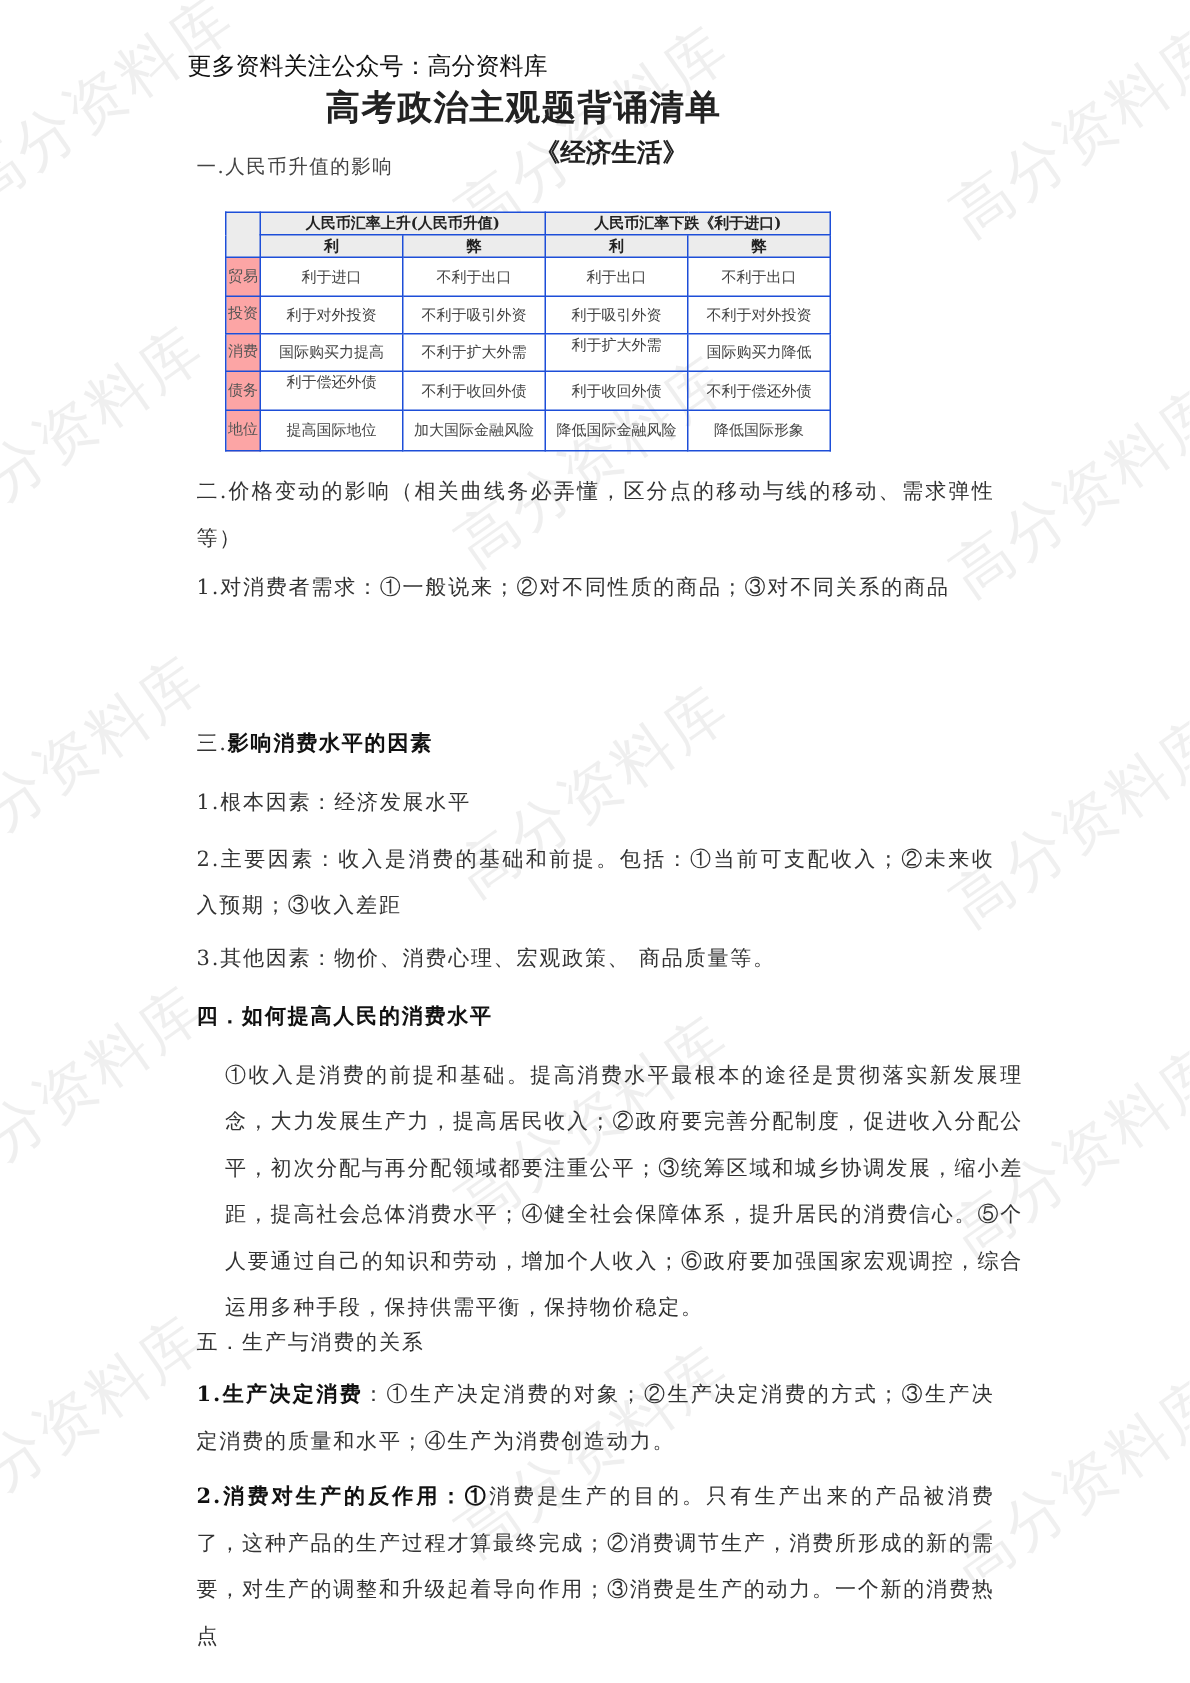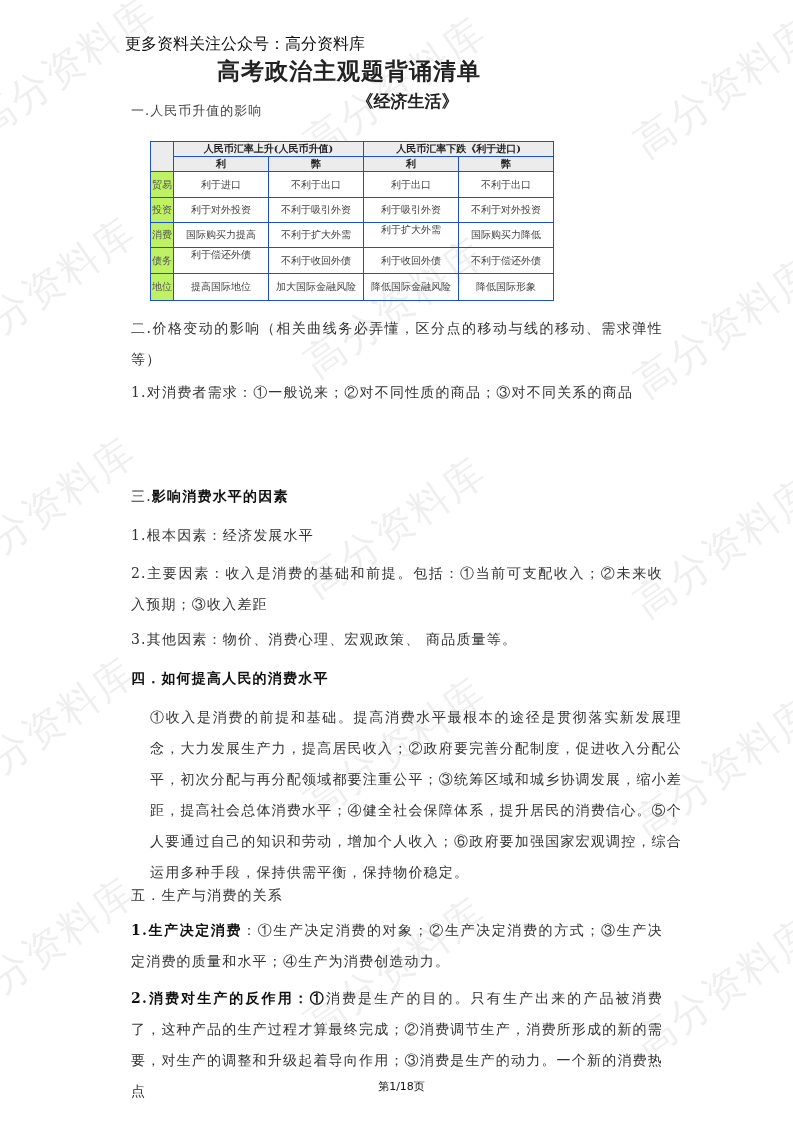--- a/index.html
+++ b/index.html
@@ -9,21 +9,21 @@
   .wm { position:absolute; font-family:"DejaVu Sans","Liberation Sans",sans-serif; font-size:40px; color:#000; opacity:0.06;
         transform:rotate(-35deg); white-space:nowrap; letter-spacing:2px; }
   .content { position:absolute; left:0; top:0; width:793px; height:1122px; z-index:1; }
   .promo { position:absolute; left:113px; top:34px; font-family:"DejaVu Sans","Liberation Sans",sans-serif; font-size:16px; color:#111;margin-left:12px; }
   .title { position:absolute; left:0; width:688px; top:56px; text-align:center; font-size:23px; font-weight:bold; color:#222; letter-spacing:1px; padding-left:10px; box-sizing:border-box; }
   .subtitle { position:absolute; left:0; width:793px; top:90px; text-align:center; font-size:17px; font-weight:bold; color:#222; padding-left:22px; box-sizing:border-box; }
   .h1 { position:absolute; left:131px; top:102px; font-size:13px; color:#444; letter-spacing:1px; }
   table.fx { position:absolute; left:150px; top:141px; border-collapse:collapse; font-size:10px; color:#444; }
   table.fx td, table.fx th { border:1px solid #1d4ed8; text-align:center; padding:0;margin-top:16px; }
   table.fx th { background:#ececec; font-weight:bold; color:#222; height:12px; font-size:10px; }
-  table.fx td.lbl { background:#bef264; width:22px; font-size:10px; line-height:12px; color:#555; }
+  table.fx td.lbl { background:#fca5a5; width:22px; font-size:10px; line-height:12px; color:#555; }
   table.fx td.c { width:94px; }
   .p { position:absolute; left:131px; width:532px; font-size:14px; line-height:31px; color:#333; letter-spacing:1.2px; text-align:justify; }
   .p b { color:#111; }
   .h-bold { font-weight:bold; color:#111; }
   .footer { position:absolute; left:0; width:793px; top:1079px; text-align:center; font-family:"DejaVu Sans","Liberation Sans",sans-serif; font-size:11px; color:#111; padding-left:10px; box-sizing:border-box; }
 </style>
 </head>
 <body>
 
 <div class="wm-layer">
@@ -116,14 +116,13 @@
   <div class="p" style="top:702px;margin-left:19px;">①收入是消费的前提和基础。提高消费水平最根本的途径是贯彻落实新发展理念，大力发展生产力，提高居民收入；②政府要完善分配制度，促进收入分配公平，初次分配与再分配领域都要注重公平；③统筹区域和城乡协调发展，缩小差距，提高社会总体消费水平；④健全社会保障体系，提升居民的消费信心。⑤个人要通过自己的知识和劳动，增加个人收入；⑥政府要加强国家宏观调控，综合运用多种手段，保持供需平衡，保持物价稳定。</div>
 
   <div class="p" style="top:880px;">五．生产与消费的关系</div>
   <div class="p" style="top:915px;">
     <b>1.生产决定消费</b><span>：①生产决定消费的对象；②生产决定消费的方式；③生产决定消费的质量和水平；④生产为消费创造动力。</span>
   </div>
   <div class="p" style="top:983px;">
     <b>2.消费对生产的反作用：①</b><span>消费是生产的目的。只有生产出来的产品被消费了，这种产品的生产过程才算最终完成；②消费调节生产，消费所形成的新的需要，对生产的调整和升级起着导向作用；③消费是生产的动力。一个新的消费热点</span>
   </div>
 
-  <div class="footer">第1/18页</div>
 </div>
 
 </body></html>

